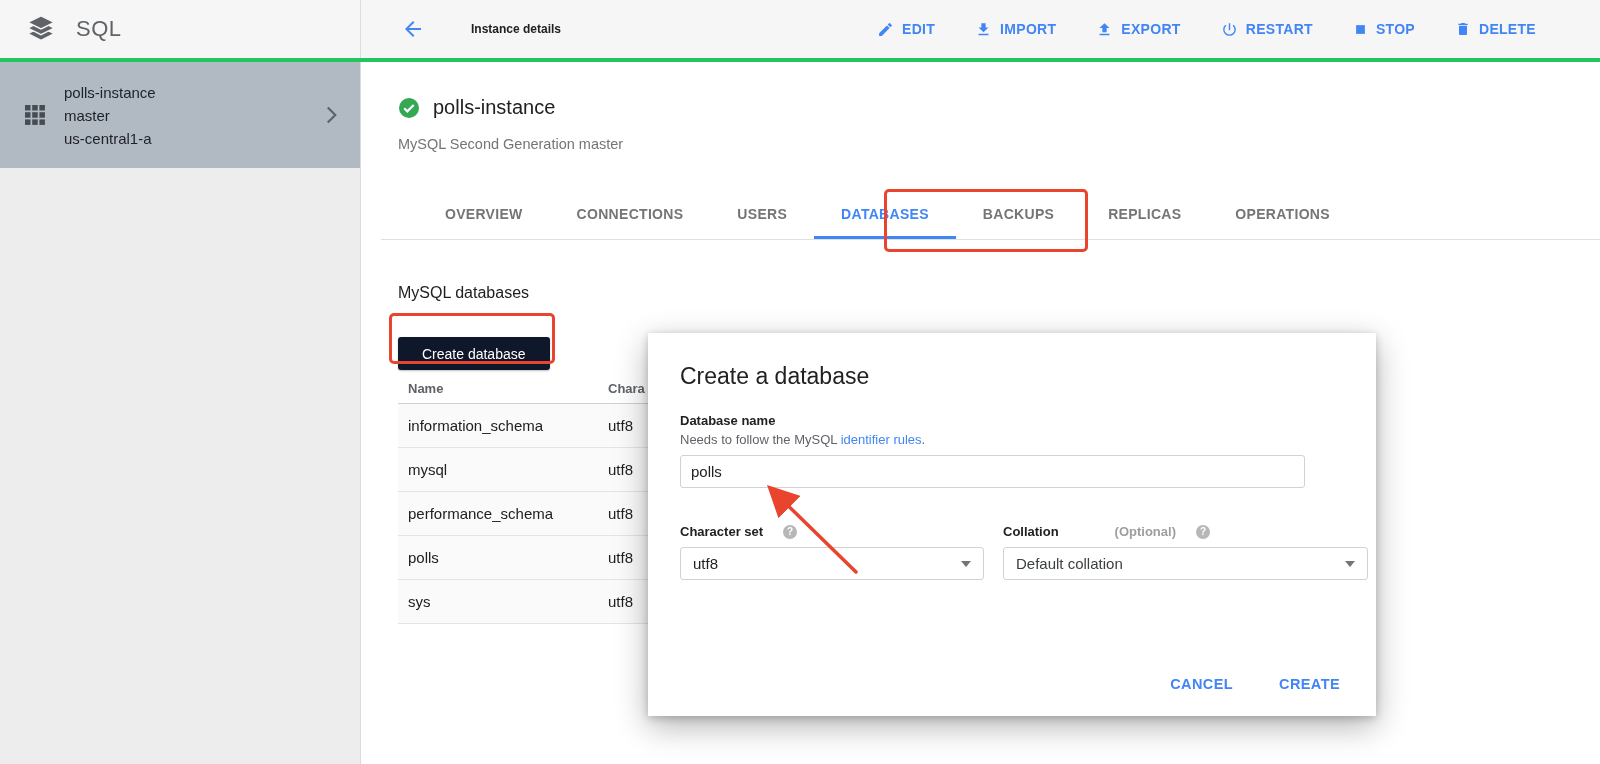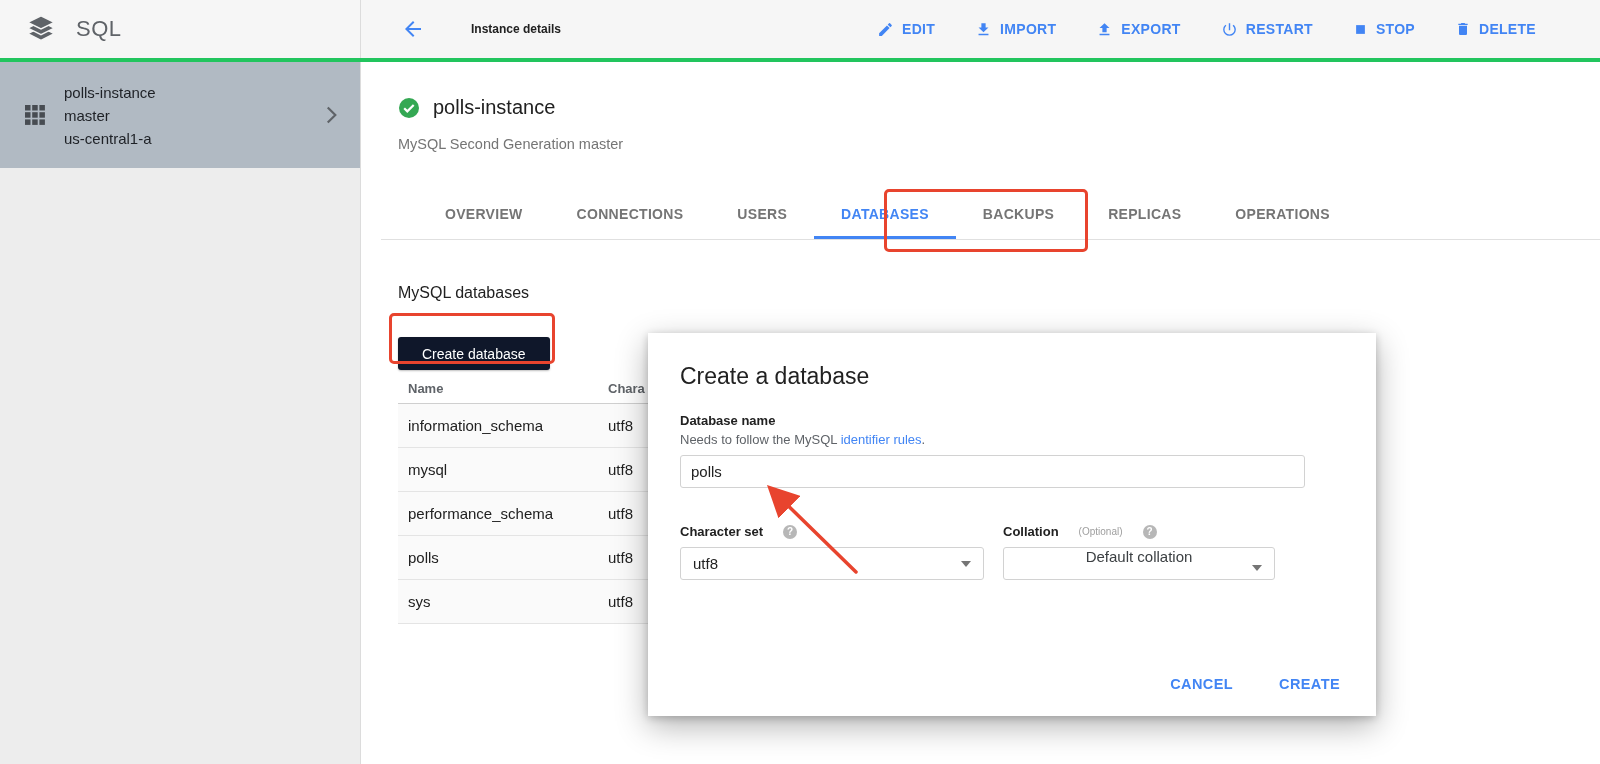--- a/index.html
+++ b/index.html
@@ -92,28 +92,28 @@
   .db-name-help { position:absolute; top:99px; left:32px; font-size:13px; color:#5f6368; }
   .db-name-help a { color:#4285f4; text-decoration:none; cursor:pointer; }
   .db-name-input {
     position:absolute; top:122px; left:32px; width:625px; height:33px;
     border:1px solid #d2d2d2; border-radius:3px; padding:0 10px;
     font-family:"Liberation Sans", sans-serif; font-size:15px; color:#212121; background:#fff;
   }
   .select-label-row { position:absolute; display:flex; align-items:center; gap:20px; }
   .charset-label-row { top:191px; left:32px; }
   .collation-label-row { top:191px; left:355px; }
-  .optional-note { font-size:10px; color:#9e9e9e; font-weight:400; }
+  .optional-note { font-size:13px; color:#9e9e9e; font-weight:700;margin-left:36px; }
   .select-box {
     position:absolute; top:214px; height:33px;
     border:1px solid #d2d2d2; border-radius:3px; background:#fff;
     display:flex; align-items:center; padding:0 12px; font-size:15px; cursor:pointer;
   }
   .charset-select { left:32px; width:304px; color:#212121; }
-  .collation-select { left:355px; width:272px; color:#3c4043;flex-direction:column; }
+  .collation-select { left:355px; width:365px; color:#3c4043; }
   .caret { margin-left:auto; width:0; height:0; border-left:5px solid transparent; border-right:5px solid transparent; border-top:6px solid #757575; }
   .modal-buttons { position:absolute; right:36px; bottom:24px; display:flex; gap:46px; }
   .text-btn {
     background:none; border:none; color:#4285f4; font-family:"Liberation Sans", sans-serif;
     font-size:14.5px; font-weight:700; letter-spacing:.4px; cursor:pointer;
   }
   
   .help-dot {
     width:14px; height:14px; border-radius:50%; background:#b7b7b7; color:#fff;
     font-size:10px; font-weight:700; display:flex; align-items:center; justify-content:center;

